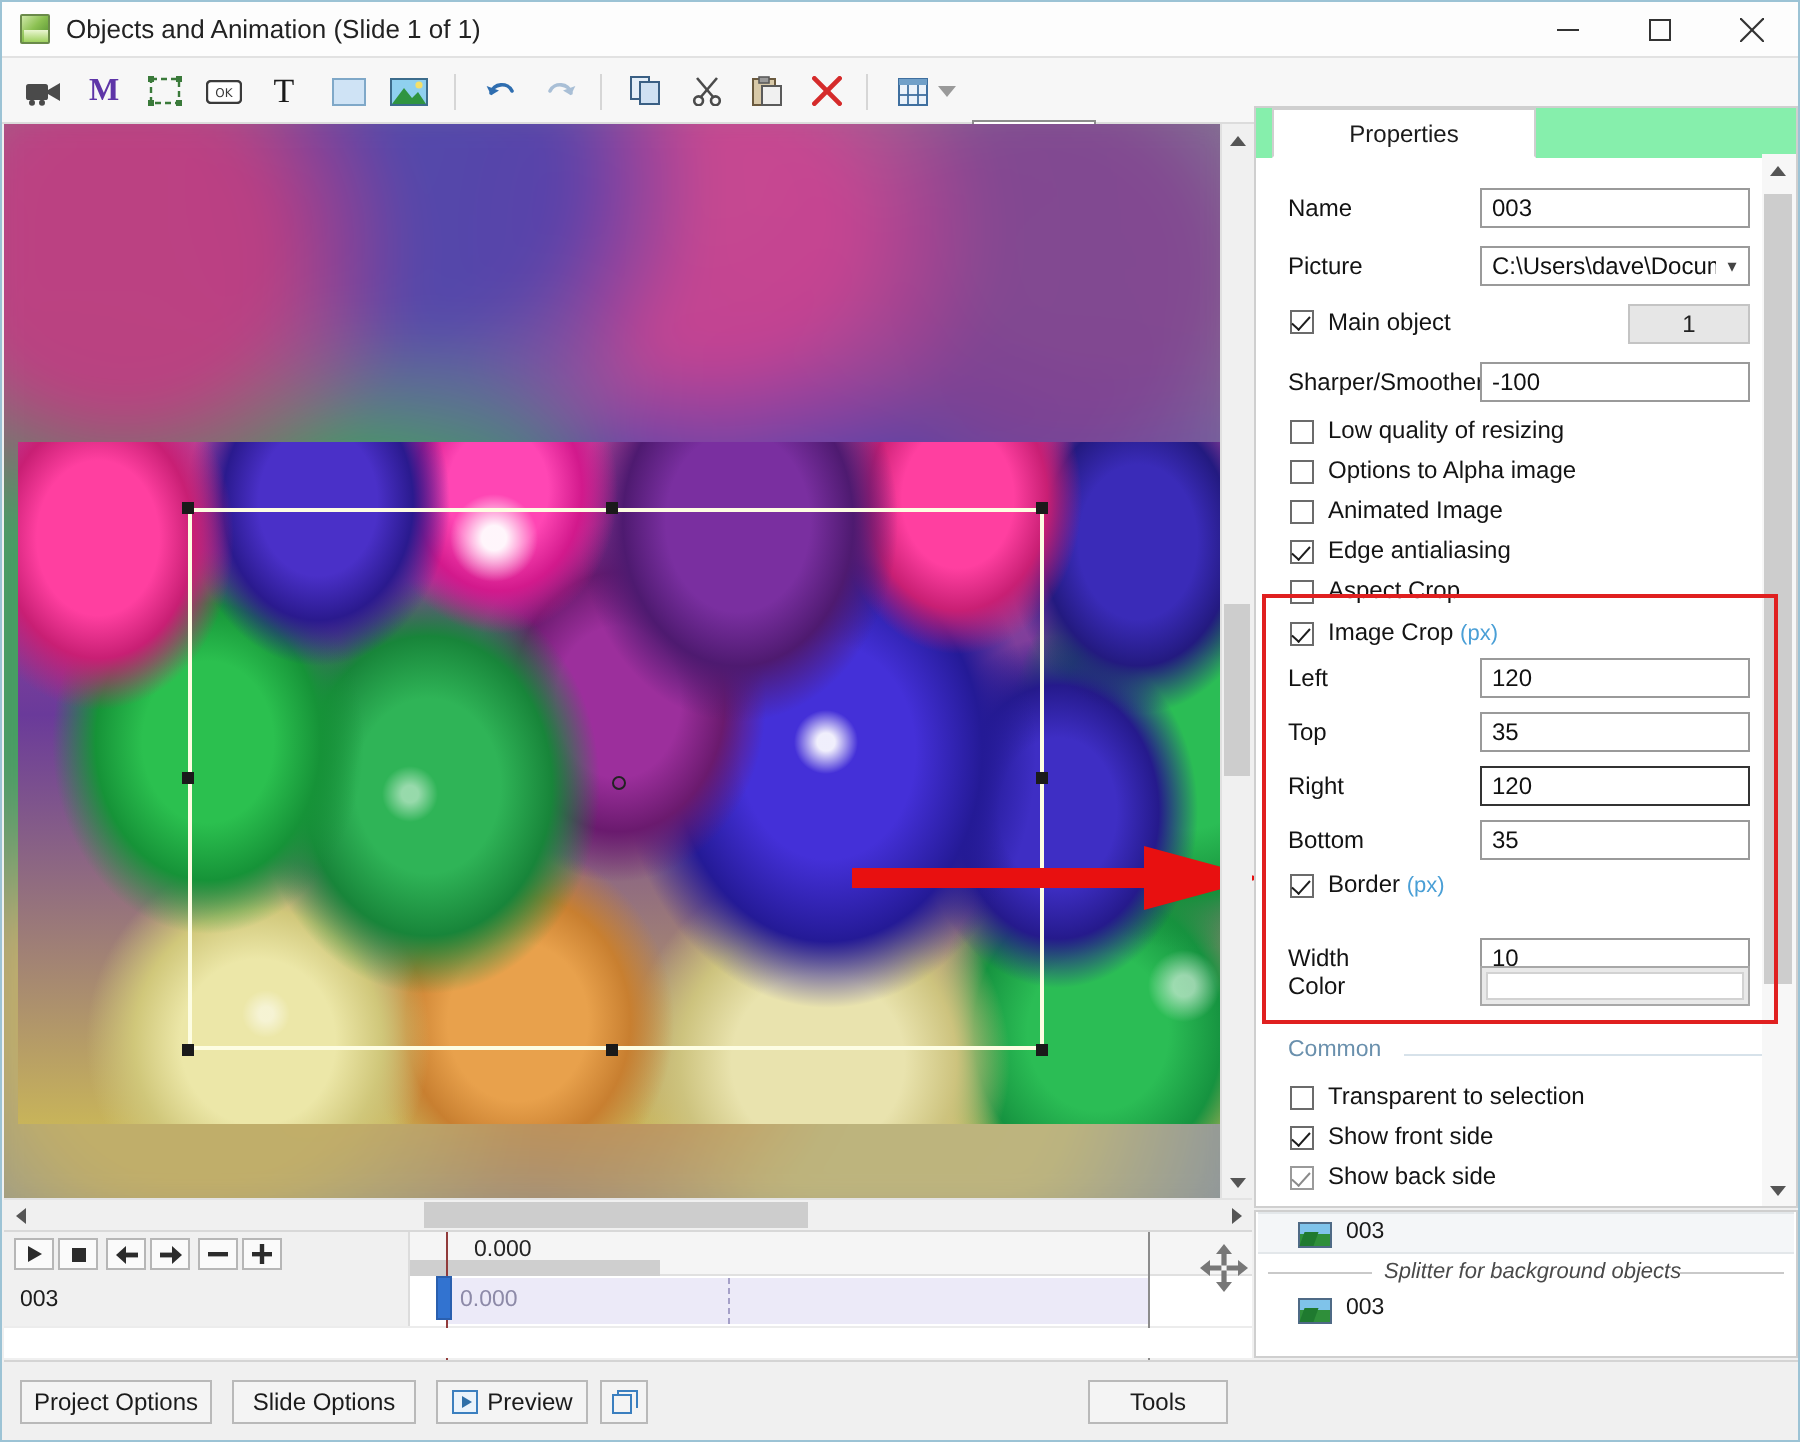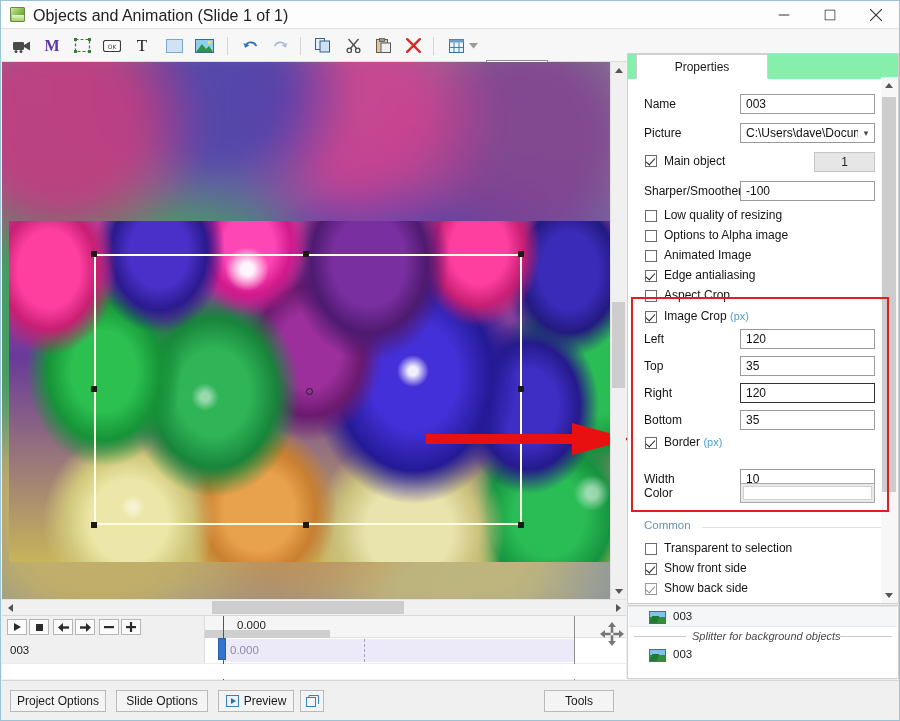--- a/index.html
+++ b/index.html
@@ -9,21 +9,21 @@
     font-size:12px;color:#111;background:#f0f0f0;
     -webkit-font-smoothing:antialiased;
   }
   .app{position:relative;width:900px;height:721px;background:#f0f0f0;border:1px solid #9cc3d5;box-sizing:border-box;}
 
   
   .titlebar{position:absolute;left:0;top:0;width:898px;height:28px;background:#fdfdfd;border-bottom:1px solid #e2e2e2;box-sizing:border-box;}
   .title-icon{position:absolute;left:9px;top:6px;width:15px;height:15px;border:1px solid #6a8a4a;border-radius:1px;
      background:linear-gradient(135deg,#cfe8a8 0%,#8cc152 45%,#4e8a2c 100%);box-sizing:border-box;}
   .title-icon:after{content:"";position:absolute;left:1px;top:7px;width:12px;height:6px;background:linear-gradient(180deg,#eaf6d2,#9fd15f);}
-  .title-text{position:absolute;left:32px;top:6px;font-size:16px;color:#222;white-space:nowrap;}
+  .title-text{position:absolute;left:32px;top:6px;font-size:13px;color:#222;white-space:nowrap;}
   .wbtn{position:absolute;top:0;width:46px;height:27px;cursor:default;}
   .wbtn svg{position:absolute;left:50%;top:50%;transform:translate(-50%,-50%);}
   #btn-min{right:92px;} #btn-max{right:46px;} #btn-close{right:0px;}
 
   
   .toolbar{position:absolute;left:0;top:28px;width:898px;height:33px;background:#f7f7f7;border-bottom:1px solid #dcdcdc;box-sizing:border-box;}
   .tb-item{position:absolute;top:4px;width:26px;height:25px;display:flex;align-items:center;justify-content:center;cursor:default;}
   .tb-sep{position:absolute;top:8px;width:1px;height:18px;background:#d6d6d6;}
   .combo-auto{position:absolute;top:31px;left:485px;width:62px;height:19px;background:#fff;border:1px solid #8d8d8d;box-sizing:border-box;
      font-size:11.5px;display:flex;align-items:center;padding-left:9px;color:#111;}

